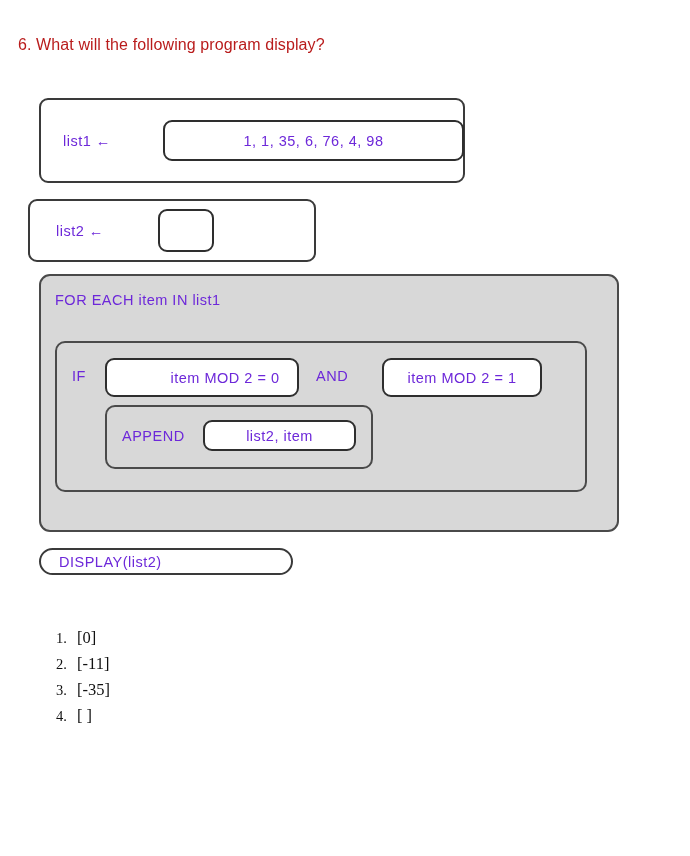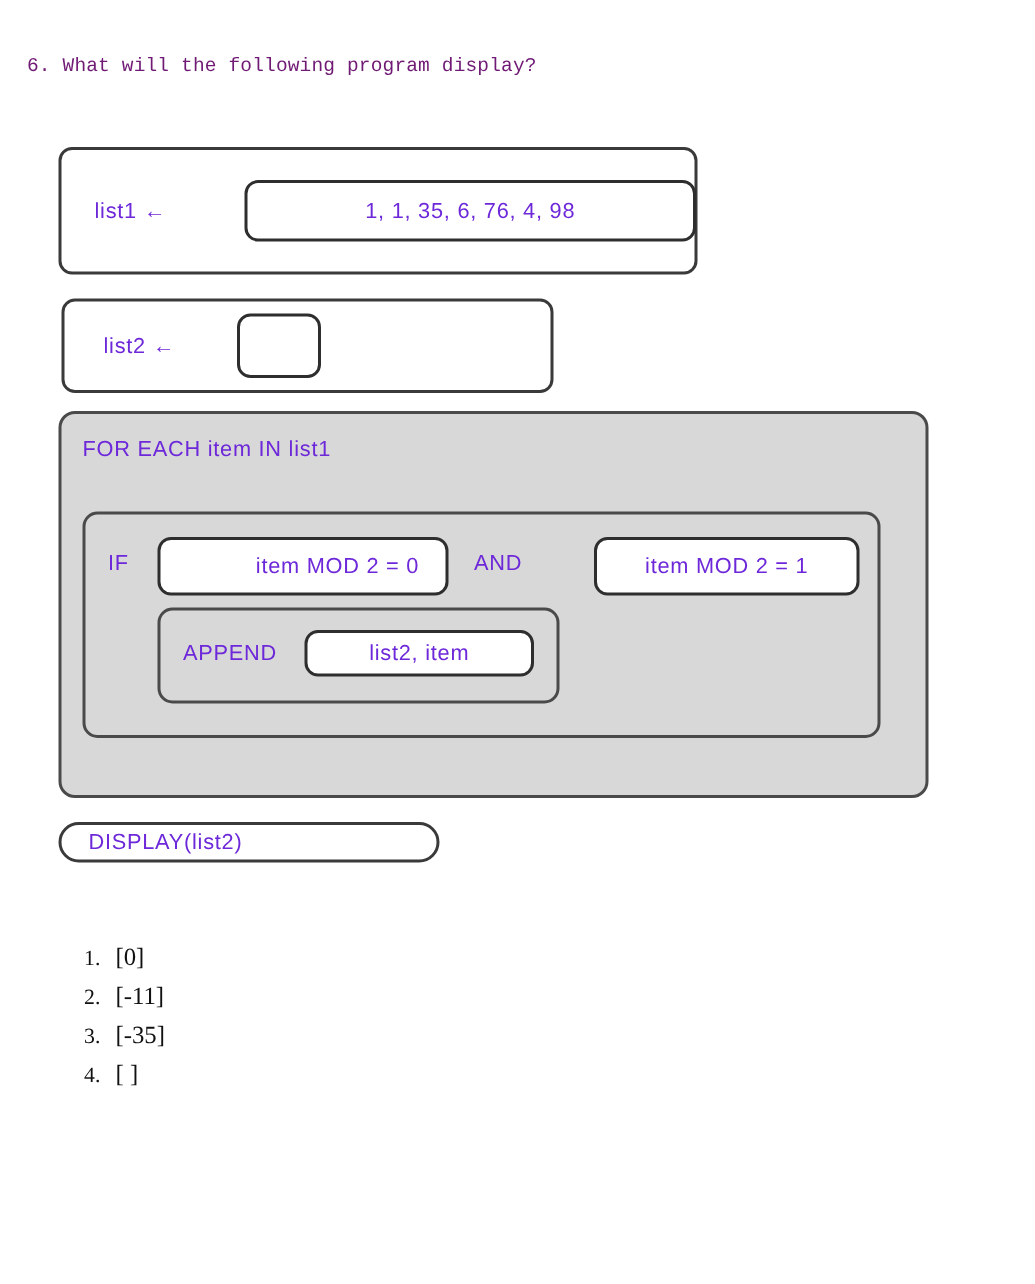--- a/index.html
+++ b/index.html
@@ -12,23 +12,23 @@
     height: 856px;
     font-family: "Liberation Serif", serif;
     color: #1a1a1a;
     position: relative;
     overflow: hidden;
   }
   .question {
     position: absolute;
     left: 18px;
     top: 36px;
-    font-size: 13px;
-    font-family: Liberation Mono, monospace;
-    color: #701a75;
+    font-size: 16px;
+    font-family: Liberation Sans, sans-serif;
+    color: #b91c1c;
     letter-spacing: 0.1px;
   }
 
   
   .blk {
     position: absolute;
     box-sizing: border-box;
     border: 2px solid #3a3a3a;
     border-radius: 9px;
     background: #ffffff;
@@ -61,21 +61,21 @@
     border-radius: 9px;
     background: #ffffff;
     box-sizing: border-box;
     display: flex;
     align-items: center;
     justify-content: center;
   }
 
   
   #row-list2 {
-    left: 41px; top: 199px; width: 328px; height: 63px;
+    left: 28px; top: 199px; width: 288px; height: 63px;
   }
   #row-list2 .label { margin-left: 26px; }
   #inner-empty {
     position: absolute;
     left: 158px; top: 209px; width: 56px; height: 43px;
     border: 2px solid #2e2e2e;
     border-radius: 9px;
     background: #ffffff;
     box-sizing: border-box;
   }
@@ -100,21 +100,21 @@
   #if-label { position: absolute; left: 72px; top: 368px; }
   #if-cond1 {
     position: absolute;
     left: 105px; top: 358px; width: 194px; height: 39px;
     border: 2px solid #2e2e2e; border-radius: 9px; background: #ffffff;
     box-sizing: border-box; display: flex; align-items: center; justify-content: center; padding-left: 46px;
   }
   #and-label { position: absolute; left: 316px; top: 368px; }
   #if-cond2 {
     position: absolute;
-    left: 396px; top: 358px; width: 177px; height: 39px;
+    left: 382px; top: 358px; width: 160px; height: 39px;
     border: 2px solid #2e2e2e; border-radius: 9px; background: #ffffff;
     box-sizing: border-box; display: flex; align-items: center; justify-content: center;
   }
 
   
   #append-block {
     left: 105px; top: 405px; width: 268px; height: 64px;
     border-radius: 10px;
   }
   #append-label { position: absolute; left: 122px; top: 428px; }

